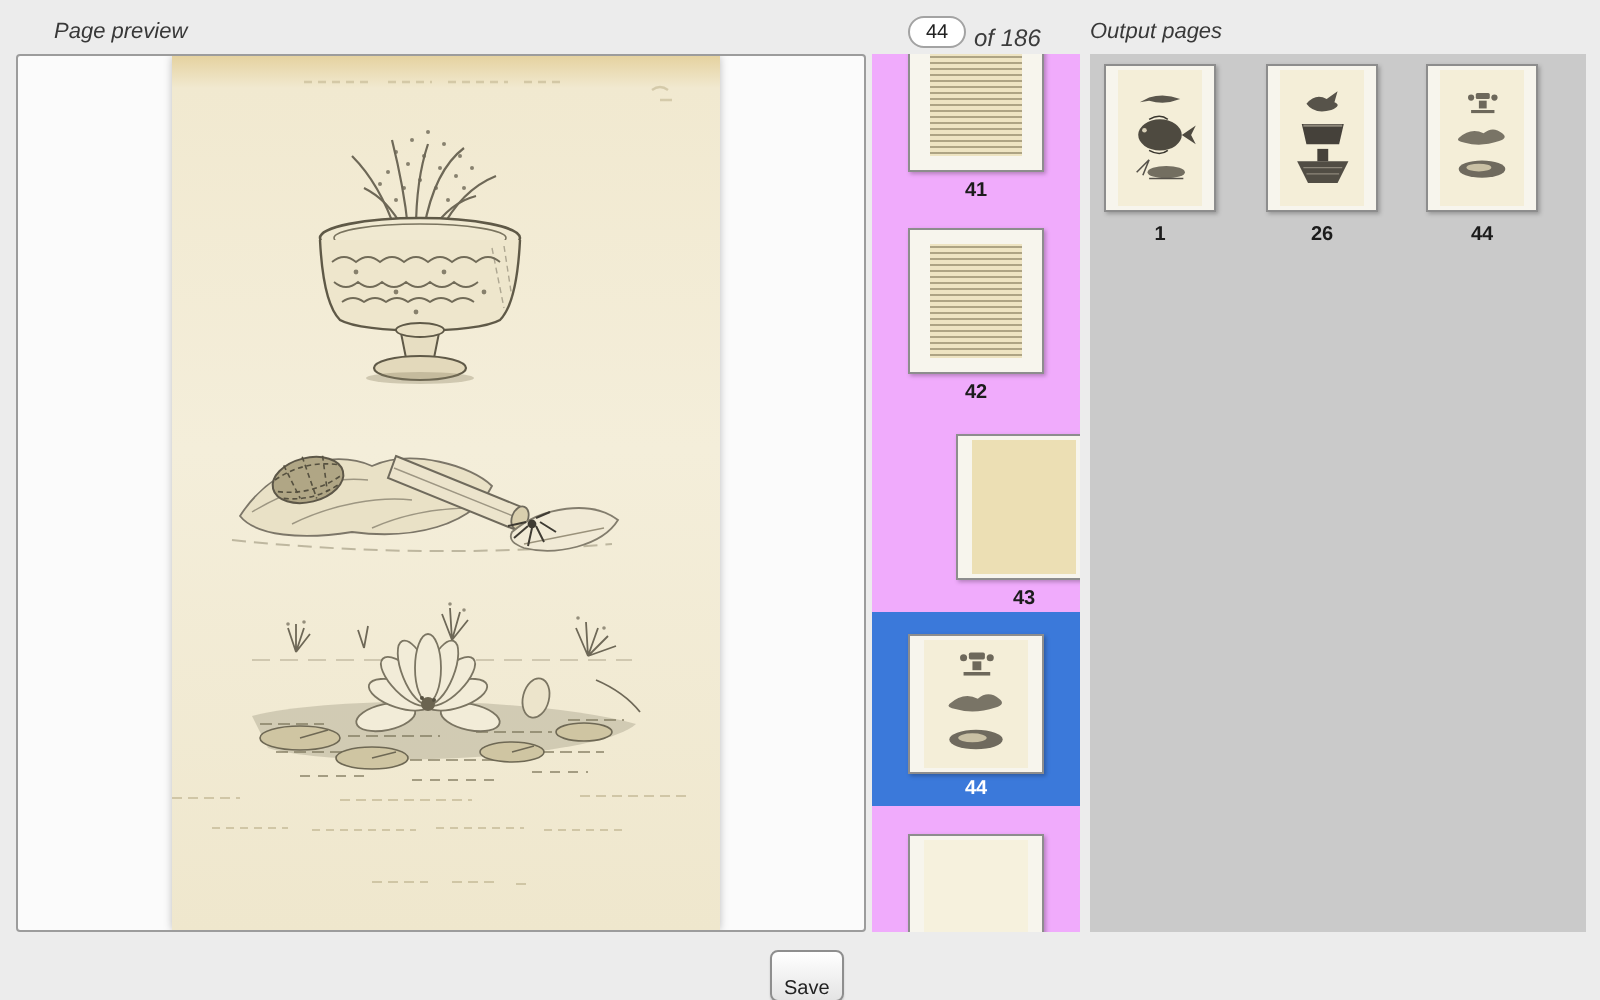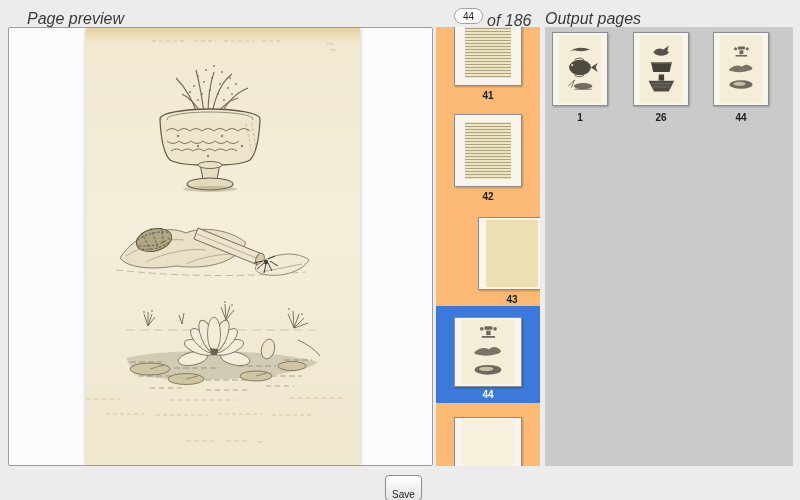--- a/index.html
+++ b/index.html
@@ -3,46 +3,46 @@
 <meta charset="utf-8">
 <style>
   html,body{margin:0;padding:0;}
   body{
     width:800px;height:500px;position:relative;overflow:hidden;
     background:#ececec;
     font-family:"Liberation Sans", sans-serif;
     -webkit-font-smoothing:antialiased;
   }
   .hdr-label{
-    position:absolute;font-style:italic;font-size:16px;color:#383838;white-space:nowrap;
+    position:absolute;font-style:italic;font-size:11px;color:#383838;white-space:nowrap;
   }
   #lbl-page-preview{left:27px;top:10px;}
   #lbl-output-pages{left:545px;top:10px;}
-  #lbl-of-total{left:487px;top:12px;font-style:italic;font-size:16px;color:#3c3c3c;position:absolute;}
+  #lbl-of-total{left:487px;top:12px;font-style:italic;font-size:12px;color:#3c3c3c;position:absolute;}
   #page-number-input{
     position:absolute;left:454px;top:8px;width:27px;height:14px;
     border:1px solid #a3a3a3;border-radius:9px;background:#ffffff;
     font-size:10px;text-align:center;color:#222;padding:0;outline:none;
     font-family:"Liberation Sans", sans-serif;
   }
   
   #preview-panel{
     position:absolute;left:8px;top:27px;width:423px;height:437px;
     background:#fbfbfb;border:1px solid #9c9c9c;border-radius:2px;overflow:hidden;
   }
   #preview-page{
     position:absolute;left:77px;top:0;width:274px;height:437px;
     background:linear-gradient(180deg,#e5d2a0 0px,#f1e9d0 16px,#f4eeda 45%,#efe7cd 100%);
     box-shadow:0 0 4px rgba(0,0,0,0.25);
   }
   #preview-page svg{display:block;width:274px;height:437px;}
   
   #thumb-column{
     position:absolute;left:436px;top:27px;width:104px;height:439px;
-    background:#fdba74;overflow:hidden;
+    background:#f0abfc;overflow:hidden;
   }
   .titem{position:absolute;left:18px;width:68px;}
   .timg{
     position:relative;width:66px;height:71px;background:#f7f5ed;
     border:1px solid #8d8d8d;box-shadow:1px 1px 2px rgba(0,0,0,0.25);
   }
   .timg .inner{position:absolute;top:2px;bottom:2px;left:7px;right:7px;background:#eee4c2;}
   .inner.lines{
     background-image:repeating-linear-gradient(180deg, rgba(110,100,70,0.5) 0px, rgba(110,100,70,0.5) 1px, rgba(0,0,0,0) 1px, rgba(0,0,0,0) 3px);
     background-clip:content-box;padding:5px 3px;box-sizing:border-box;

